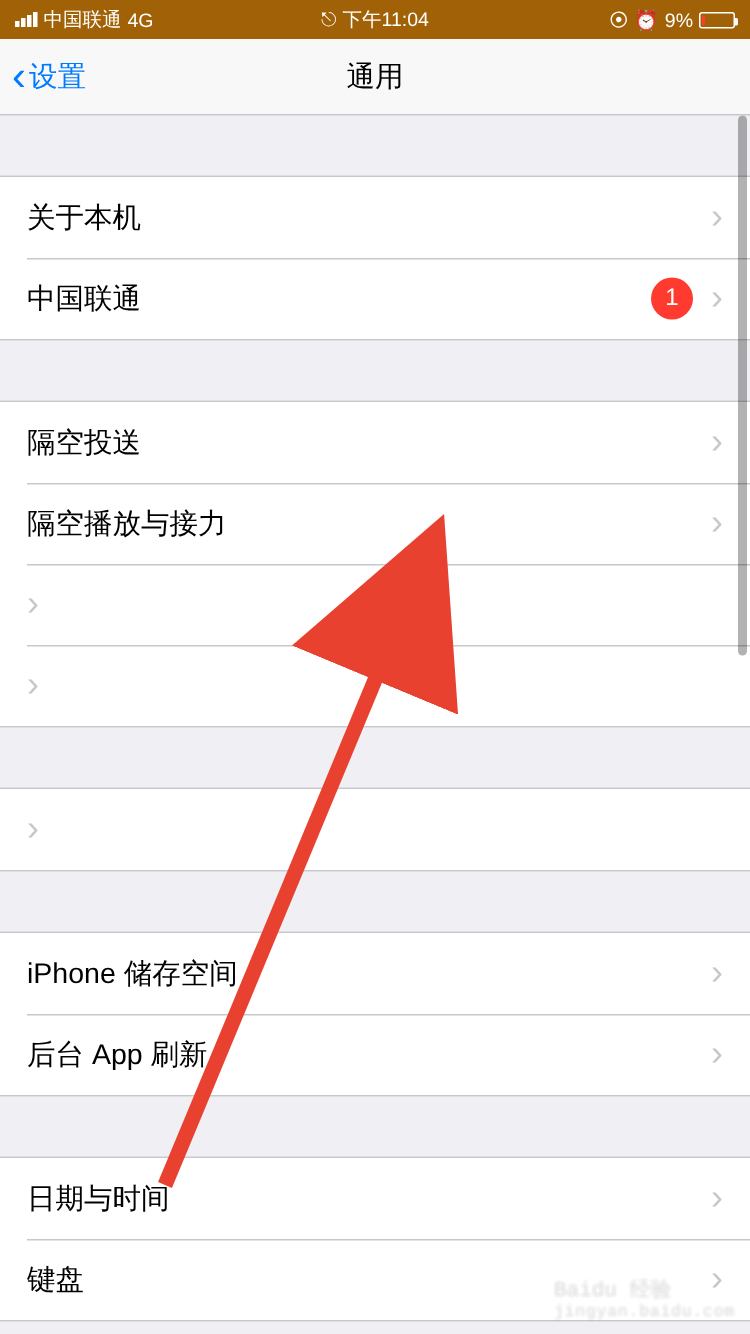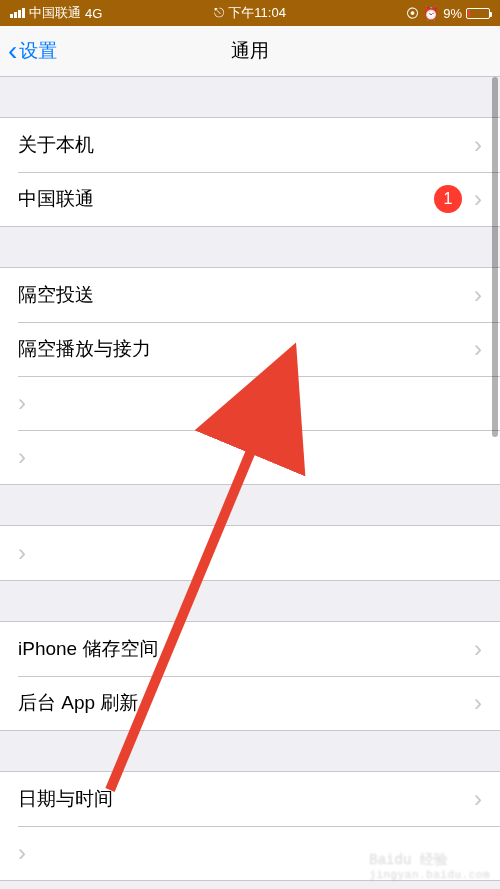--- a/index.html
+++ b/index.html
@@ -181,20 +181,21 @@
           <span class="chevron">›</span>
         </div>
       </div>
       <div class="spacer"></div>
       <div class="group">
         <div class="row">
           <span class="row-label">日期与时间</span>
           <span class="chevron">›</span>
         </div>
         <div class="row">
+          <span class="row-label">键盘</span>
           <span class="chevron">›</span>
         </div>
       </div>
     </div>
   <div class="scrollbar"></div>
 </div>
 
 <svg class="arrow-annotation" width="500" height="889" style="top:0;left:0;">
   <defs>
     <marker id="arrowhead" markerWidth="12" markerHeight="12" refX="6" refY="6" orient="auto">

